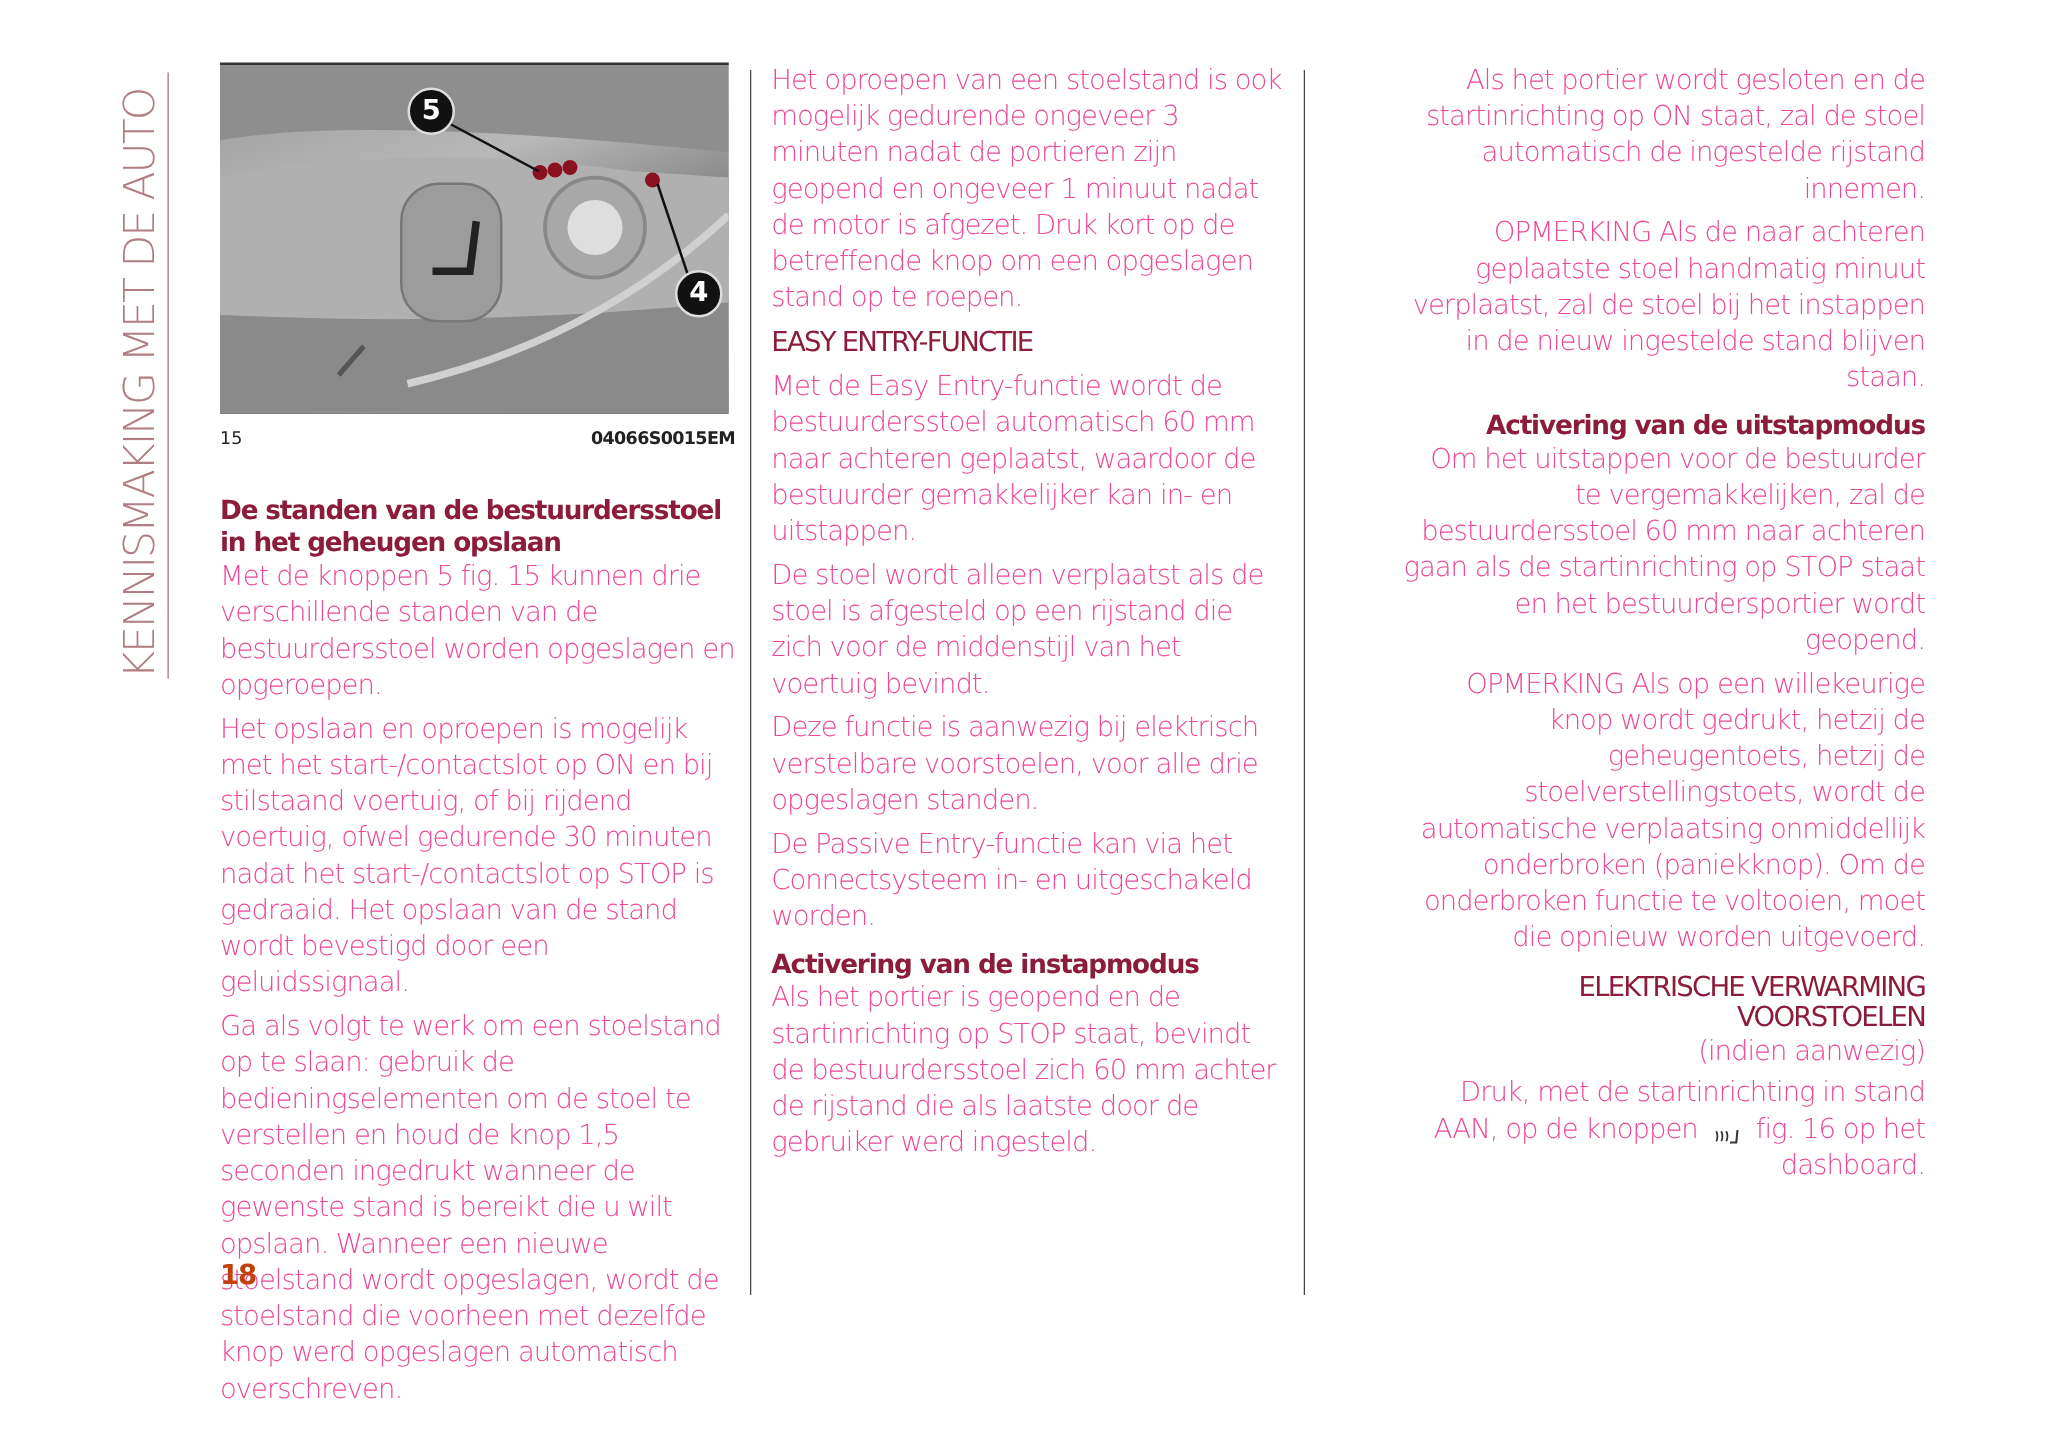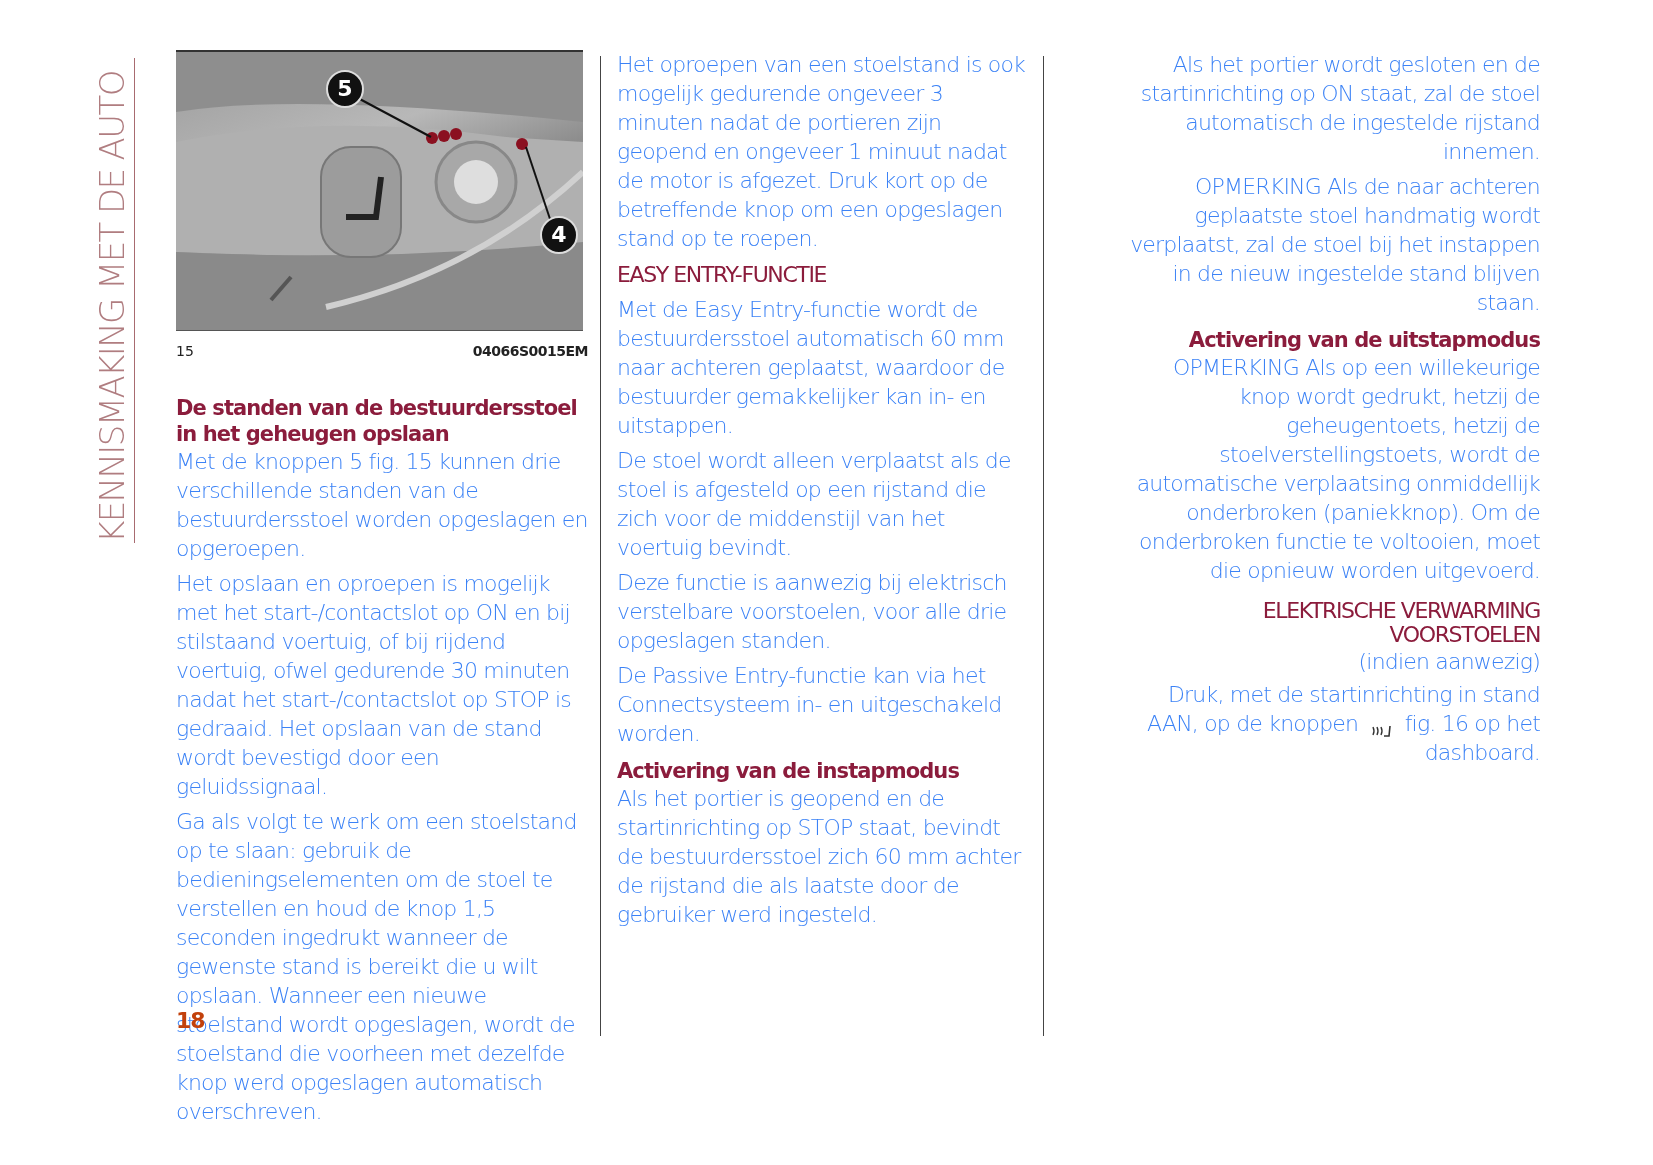--- a/index.html
+++ b/index.html
@@ -25,21 +25,21 @@
             background: linear-gradient(160deg, #9a9a9a 0%, #b8b8b8 35%, #8d8d8d 55%, #a5a5a5 75%, #7a7a7a 100%);
             overflow: hidden; }
   .fig-caption { display: flex; justify-content: space-between; font-size: 14px;
                  margin-top: 12px; color: #222; }
   .fig-caption .code { font-weight: bold; letter-spacing: -0.5px; }
   h3.sub { color: #8b1c3c; font-size: 21px; font-weight: bold; letter-spacing: -0.9px;
            margin: 0; line-height: 26px; }
   h2.sec { color: #8b1c3c; font-size: 22px; font-weight: 400; letter-spacing: -1.4px;
            margin: 0; line-height: 24px; text-transform: uppercase; }
   p { margin: 0 0 6px 0; font-size: 22px; line-height: 29px; letter-spacing: -0.8px;
-      font-weight: 300; color: #3b82f6; }
+      font-weight: 300; color: #ec4899; }
   .page-number { position: absolute; left: 176px; top: 1008px; font-size: 22px;
                  font-weight: bold; color: #c2410c; letter-spacing: -1px; }
   .callout { position: absolute; width: 34px; height: 34px; border-radius: 50%;
              background: #111; border: 2px solid #ddd; color: #fff; font-weight: bold;
              font-size: 22px; line-height: 34px; text-align: center; }
   .btn-red { position: absolute; width: 12px; height: 12px; border-radius: 50%;
              background: #8b1020; }
 </style>
 </head>
 <body>
@@ -93,22 +93,23 @@
   <p>Deze functie is aanwezig bij elektrisch verstelbare voorstoelen, voor alle drie opgeslagen standen.</p>
   <p>De Passive Entry-functie kan via het Connectsysteem in- en uitgeschakeld worden.</p>
   <h3 class="sub" style="margin-top:10px">Activering van de instapmodus</h3>
   <p>Als het portier is geopend en de startinrichting op STOP staat, bevindt de bestuurdersstoel zich 60 mm achter de rijstand die als laatste door de gebruiker werd ingesteld.</p>
 </div>
 
 <div class="vline" style="left:1043px;top:56px;height:980px"></div>
 
 <div class="col col3">
   <p>Als het portier wordt gesloten en de startinrichting op ON staat, zal de stoel automatisch de ingestelde rijstand innemen.</p>
-  <p>OPMERKING Als de naar achteren geplaatste stoel handmatig wordt verplaatst, zal de stoel bij het instappen in de nieuw ingestelde stand blijven staan.</p>
+  <p>OPMERKING Als de naar achteren geplaatste stoel handmatig minuut verplaatst, zal de stoel bij het instappen in de nieuw ingestelde stand blijven staan.</p>
   <h3 class="sub" style="margin-top:10px">Activering van de uitstapmodus</h3>
+  <p>Om het uitstappen voor de bestuurder te vergemakkelijken, zal de bestuurdersstoel 60 mm naar achteren gaan als de startinrichting op STOP staat en het bestuurdersportier wordt geopend.</p>
   <p>OPMERKING Als op een willekeurige knop wordt gedrukt, hetzij de geheugentoets, hetzij de stoelverstellingstoets, wordt de automatische verplaatsing onmiddellijk onderbroken (paniekknop). Om de onderbroken functie te voltooien, moet die opnieuw worden uitgevoerd.</p>
   <h2 class="sec" style="margin-top:14px">ELEKTRISCHE VERWARMING VOORSTOELEN</h2>
   <p style="margin-bottom:4px">(indien aanwezig)</p>
   <p>
     <span>Druk, met de startinrichting in stand AAN, op de knoppen</span>
     <span style="display:inline-block;width:22px;height:16px;vertical-align:middle;margin:0 6px">
       <svg width="22" height="16" viewBox="0 0 22 16">
           <path d="M3 12 Q5 8 3 4 M7 12 Q9 8 7 4 M11 12 Q13 8 11 4" stroke="#333" stroke-width="1.4" fill="none"></path>
           <path d="M14 13 L19 13 L20 3" stroke="#333" stroke-width="1.6" fill="none"></path>
         </svg>

